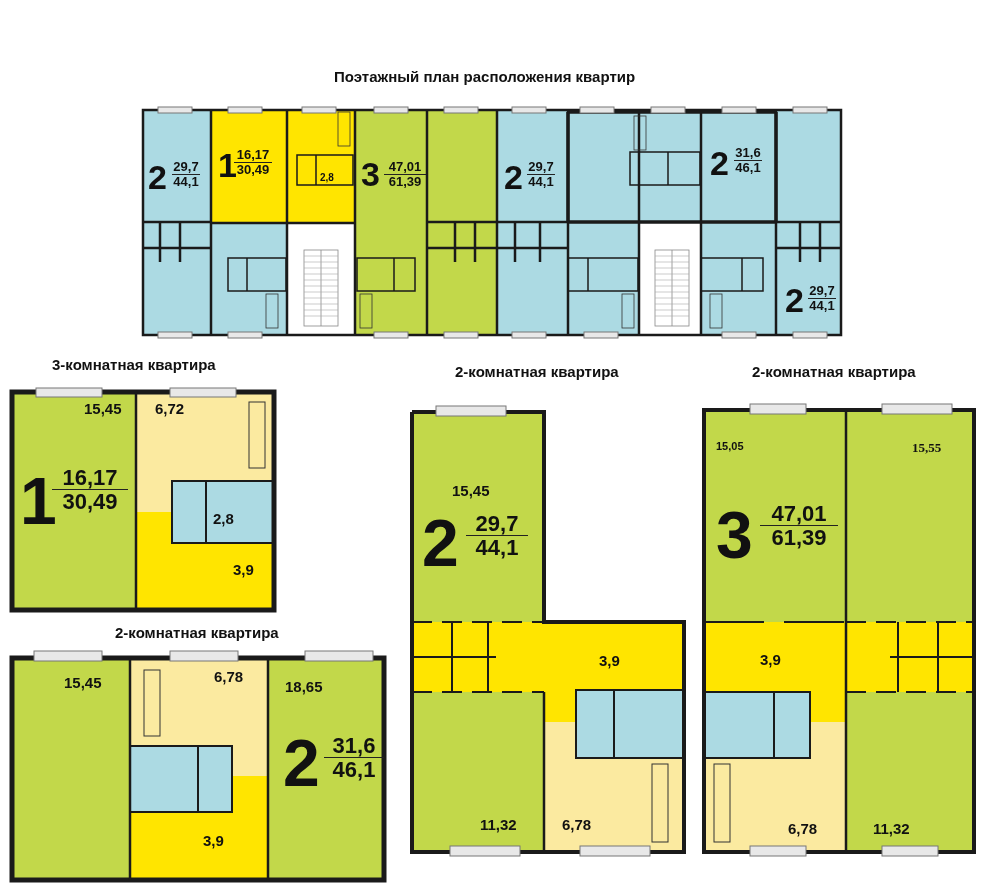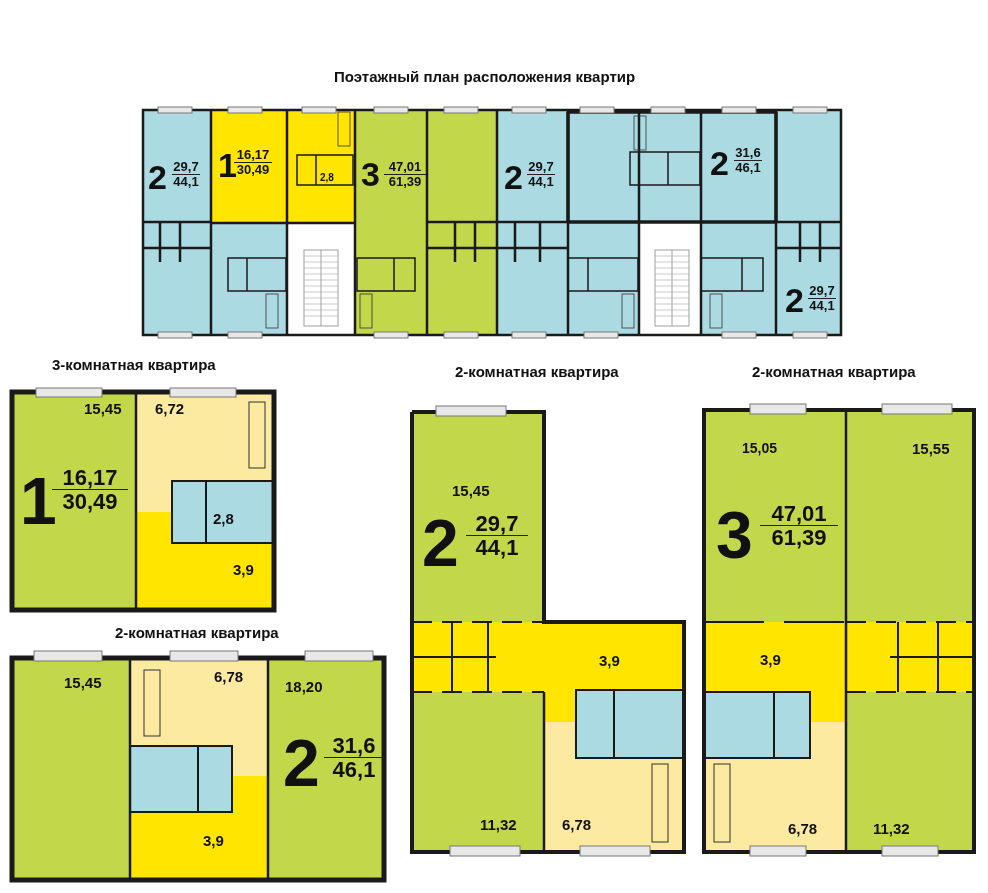--- a/index.html
+++ b/index.html
@@ -225,21 +225,21 @@
     </g>
     <g fill="#e8e8e8" stroke="#777">
       <rect x="34" y="31" width="68" height="10"></rect>
       <rect x="170" y="31" width="68" height="10"></rect>
       <rect x="305" y="31" width="68" height="10"></rect>
     </g>
     <rect x="144" y="50" width="16" height="66" fill="none" stroke="#333" stroke-width="1"></rect>
   </svg>
   <div class="lbl" style="left:64px;top:54px;font-size:15px;">15,45</div>
   <div class="lbl" style="left:214px;top:48px;font-size:15px;">6,78</div>
-  <div class="lbl" style="left:285px;top:58px;font-size:15px;">18,20</div>
+  <div class="lbl" style="left:285px;top:58px;font-size:15px;">18,65</div>
   <div class="big" style="left:283px;top:110px;font-size:66px;">2</div>
   <div class="frac" style="left:324px;top:114px;font-size:22px;width:60px;">
     <span class="n">31,6</span>
       <span class="d">46,1</span>
   </div>
   <div class="lbl" style="left:203px;top:212px;font-size:15px;">3,9</div>
 </div>
 
 <div class="abs" style="left:400px;top:360px;width:300px;height:533px;">
   <div class="title" style="left:55px;top:3px;">2-комнатная квартира</div>
@@ -304,22 +304,22 @@
       <line x1="84" y1="332" x2="84" y2="398" stroke-width="2"></line>
     </g>
     <g fill="#e8e8e8" stroke="#777">
       <rect x="60" y="44" width="56" height="10"></rect>
       <rect x="192" y="44" width="70" height="10"></rect>
       <rect x="60" y="486" width="56" height="10"></rect>
       <rect x="192" y="486" width="56" height="10"></rect>
     </g>
     <rect x="24" y="404" width="16" height="78" fill="none" stroke="#333" stroke-width="1"></rect>
   </svg>
-  <div class="lbl" style="left:52px;top:80px;font-size:14px;">15,05</div>
-  <div class="lbl" style="left:222px;top:80px;font-size:15px;">15,55</div>
+  <div class="lbl" style="left:26px;top:80px;font-size:11px;">15,05</div>
+  <div class="lbl" style="left:222px;top:80px;font-size:13px;font-family:Liberation Serif, serif;">15,55</div>
   <div class="big" style="left:26px;top:142px;font-size:66px;">3</div>
   <div class="frac" style="left:70px;top:142px;font-size:22px;width:78px;">
     <span class="n">47,01</span>
       <span class="d">61,39</span>
   </div>
   <div class="lbl" style="left:70px;top:291px;font-size:15px;">3,9</div>
   <div class="lbl" style="left:98px;top:460px;font-size:15px;">6,78</div>
   <div class="lbl" style="left:183px;top:460px;font-size:15px;">11,32</div>
 </div>
 

